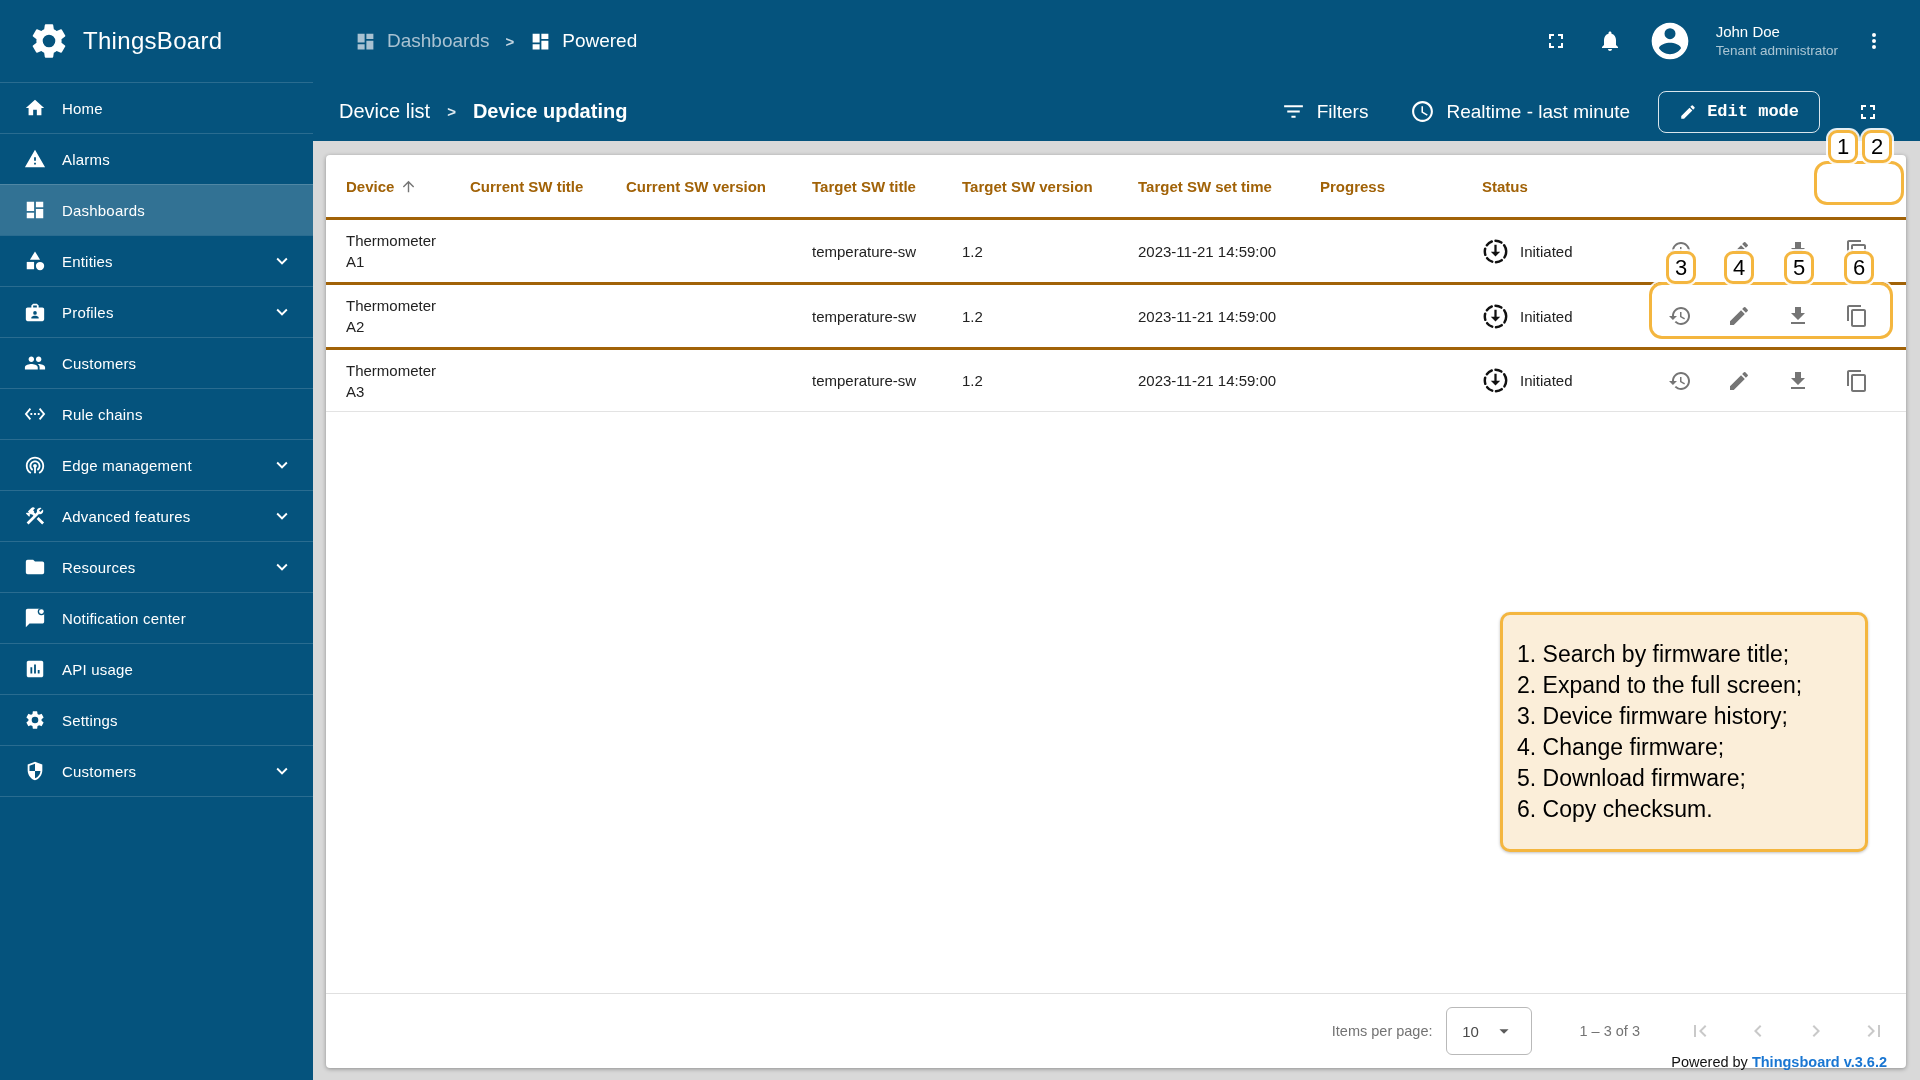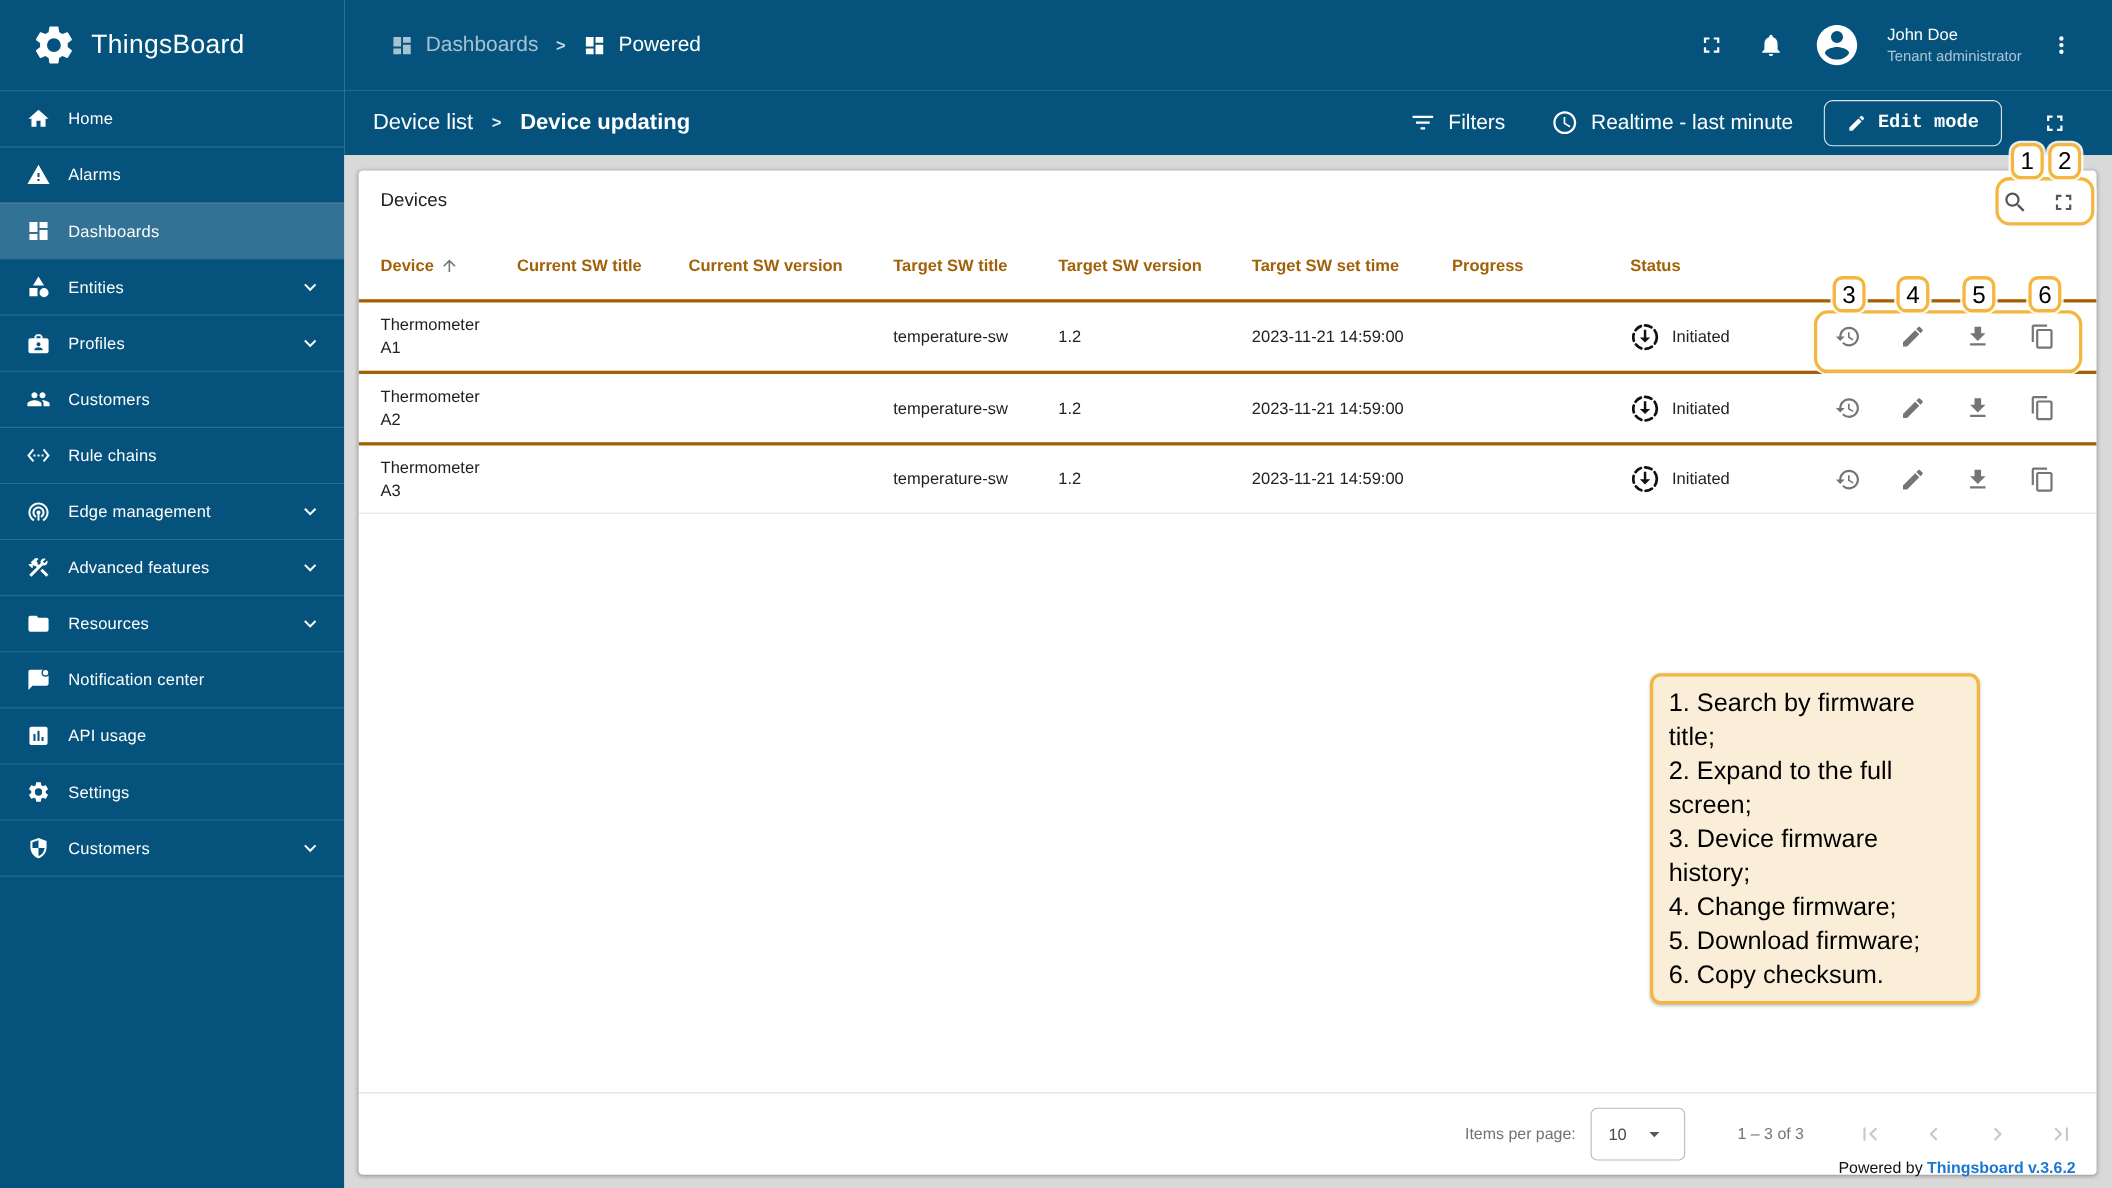--- a/index.html
+++ b/index.html
@@ -91,21 +91,21 @@
   .pag-arrows{display:flex;gap:34px}
   .pag-arrows .icon-btn svg{fill:#C9C9C9}
 
   .powered{position:absolute;right:33px;top:913px;font-size:14.5px;color:#111;white-space:nowrap}
   .powered a{color:var(--link);font-weight:700;text-decoration:none}
 
   
   .overlay{position:absolute;inset:0;pointer-events:none;z-index:10}
   .badge{position:absolute;width:30px;height:33px;background:#fff;border:3px solid var(--orange);border-radius:9px;display:flex;align-items:center;justify-content:center;font-size:22px;color:#000;box-shadow:0 0 0 2px rgba(255,255,255,.9)}
   .ann-box{position:absolute;border:3px solid var(--orange);border-radius:13px;box-shadow:0 0 0 2px rgba(255,255,255,.9),inset 0 0 0 2px rgba(255,255,255,.9)}
-  .legend{position:absolute;left:1500px;top:612px;width:300px;background:var(--legend-bg);border:3px solid var(--orange);border-radius:10px;padding:8px 14px;font-size:23px;line-height:31px;color:#000;box-shadow:0 1px 3px rgba(0,0,0,.25)}
+  .legend{position:absolute;left:1500px;top:612px;width:368px;background:var(--legend-bg);border:3px solid var(--orange);border-radius:10px;padding:24px 14px;font-size:23px;line-height:31px;color:#000;box-shadow:0 1px 3px rgba(0,0,0,.25)}
 </style>
 </head>
 <body>
 
 <div id="root">
 
   <aside class="sidebar">
     <div class="logo-row">
       <span class="logo-mark">
           <svg viewBox="0 0 24 24">
@@ -326,39 +326,20 @@
               <svg viewBox="0 0 24 24">
                 <path d="M7 14H5v5h5v-2H7v-3zm-2-4h2V7h3V5H5v5zm12 7h-3v2h5v-5h-2v3zM14 5v2h3v3h2V5h-5z"></path>
               </svg>
             </span>
           </button>
       </div>
     </div>
 
     <div class="content">
       <div class="card">
-        <div class="widget-header">
-          <span class="widget-title">Devices</span>
-          <span class="widget-actions">
-            <button class="icon-btn">
-                <span>
-                  <svg viewBox="0 0 24 24">
-                    <path d="M15.5 14h-.79l-.28-.27A6.47 6.47 0 0 0 16 9.5 6.5 6.5 0 1 0 9.5 16c1.61 0 3.09-.59 4.23-1.57l.27.28v.79l5 4.99L20.49 19l-4.99-5zm-6 0A4.5 4.5 0 1 1 14 9.5 4.49 4.49 0 0 1 9.5 14z"></path>
-                  </svg>
-                </span>
-              </button>
-            <button class="icon-btn">
-                <span>
-                  <svg viewBox="0 0 24 24">
-                    <path d="M7 14H5v5h5v-2H7v-3zm-2-4h2V7h3V5H5v5zm12 7h-3v2h5v-5h-2v3zM14 5v2h3v3h2V5h-5z"></path>
-                  </svg>
-                </span>
-              </button>
-          </span>
-        </div>
         <div class="tbl">
           <div class="tr thead">
               <div class="th">
                 <span>Device</span>
                 <span class="sort-ic">
                   <svg viewBox="0 0 24 24">
                     <path d="M4 12l1.41 1.41L11 7.83V20h2V7.83l5.58 5.59L20 12l-8-8-8 8z"></path>
                   </svg>
                 </span>
               </div>

